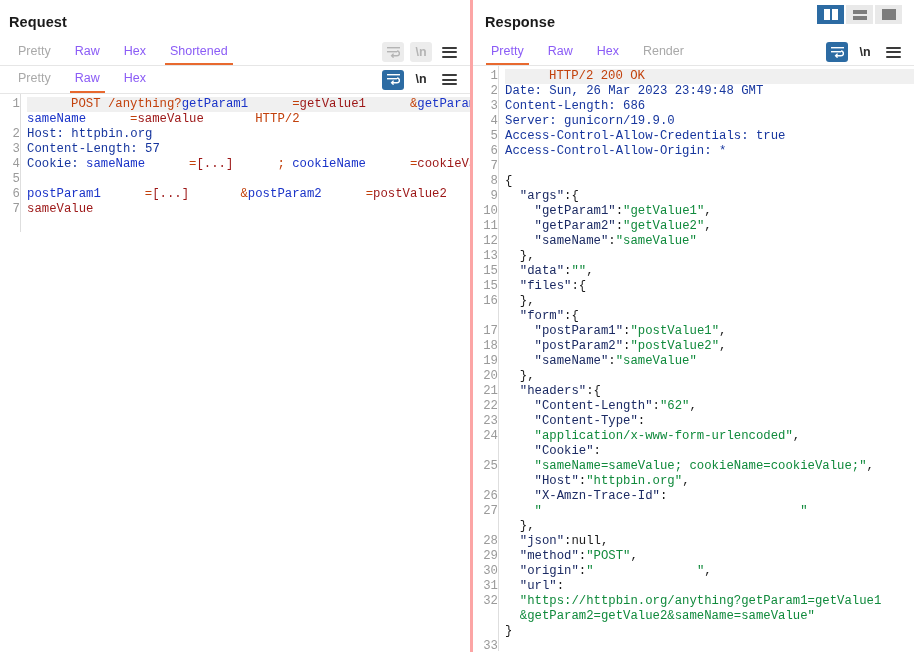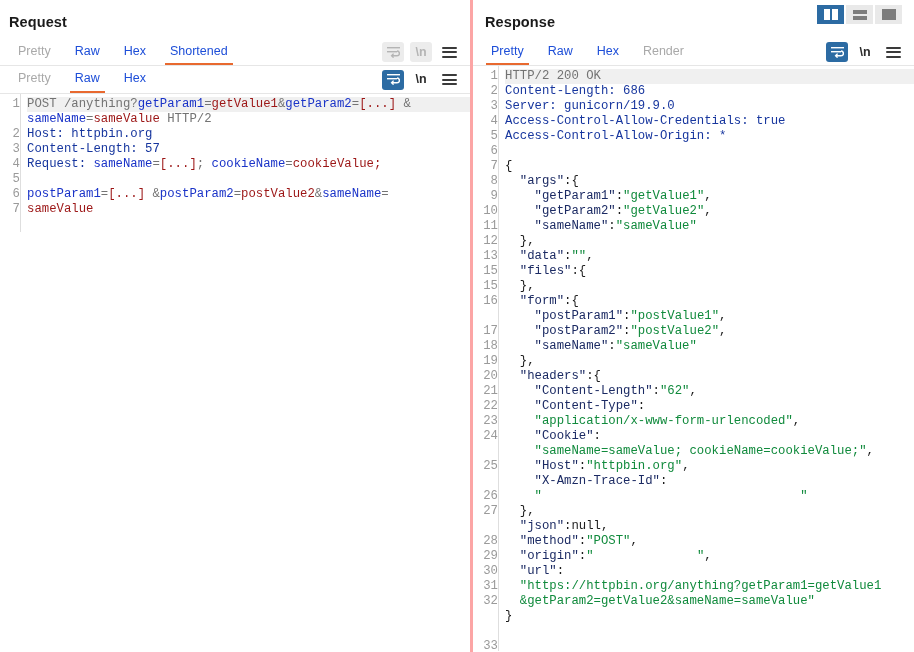--- a/index.html
+++ b/index.html
@@ -27,21 +27,21 @@
   .tabrow {
     display: flex; align-items: center;
     height: 27px; position: relative;
     border-bottom: 1px solid #e6e6e6;
     padding-left: 6px;
     gap: 48px;
   }
   .tabrow.second { height: 28px; }
   .tabs { display: flex; align-items: flex-end; height: 100%; }
   .tab {
-    font-size: 12.5px; color: #1d4ed8;
+    font-size: 12.5px; color: #8b5cf6;
     padding: 0 12px; line-height: 25px;
     height: 100%; position: relative; white-space: nowrap;
     cursor: default;
   }
   .tab.muted { color: #a9a9a9; }
   .tab.active::after {
     content: ""; position: absolute;
     left: 7px; right: 7px; bottom: 0; height: 2px;
     background: #e8692f;
   }
@@ -100,21 +100,21 @@
     padding-top: 3px; user-select: none;
     border-right: 1px solid #dedede;
   }
   .panel-response .gutter { width: 26px; flex: 0 0 26px; }
   .gutter div { height: 15px; }
   .lines { flex: 1 1 auto; padding: 3px 0 0 6px; }
   .ln { height: 15px; white-space: pre; }
   .ln.hl { background: #f0f0f0; }
 
   
-  .t-plain { color: #737373; }
+  .t-plain { color: #c2410c; margin-left: 44px; }
   .t-blue  { color: #1a33c8; }
   .t-red   { color: #9c1616; }
   .t-hdr   { color: #17369e; }
   .t-key   { color: #1b2a63; }
   .t-str   { color: #108a3c; }
   .t-punct { color: #1c1c1c; }
 </style>
 </head>
 <body>
 
@@ -213,21 +213,21 @@
             <div>5</div>
             <div>6</div>
             <div>7</div>
             <div></div>
           </div>
         <div class="lines" id="req-lines">
             <div class="ln hl"><span class="t-plain">POST /anything?</span><span class="t-blue">getParam1</span><span class="t-plain">=</span><span class="t-red">getValue1</span><span class="t-plain">&amp;</span><span class="t-blue">getParam2</span><span class="t-plain">=</span><span class="t-red">[...]</span><span class="t-plain"> &amp;</span></div>
             <div class="ln"><span class="t-blue">sameName</span><span class="t-plain">=</span><span class="t-red">sameValue</span><span class="t-plain"> HTTP/2</span></div>
             <div class="ln"><span class="t-hdr">Host: httpbin.org</span></div>
             <div class="ln"><span class="t-hdr">Content-Length: 57</span></div>
-            <div class="ln"><span class="t-hdr">Request: </span><span class="t-blue">sameName</span><span class="t-plain">=</span><span class="t-red">[...]</span><span class="t-plain">; </span><span class="t-blue">cookieName</span><span class="t-plain">=</span><span class="t-red">cookieValue;</span></div>
+            <div class="ln"><span class="t-hdr">Cookie: </span><span class="t-blue">sameName</span><span class="t-plain">=</span><span class="t-red">[...]</span><span class="t-plain">; </span><span class="t-blue">cookieName</span><span class="t-plain">=</span><span class="t-red">cookieValue;</span></div>
             <div class="ln"><span class="t-plain"></span></div>
             <div class="ln"><span class="t-blue">postParam1</span><span class="t-plain">=</span><span class="t-red">[...]</span><span class="t-plain"> &amp;</span><span class="t-blue">postParam2</span><span class="t-plain">=</span><span class="t-red">postValue2</span><span class="t-plain">&amp;</span><span class="t-blue">sameName</span><span class="t-plain">=</span></div>
             <div class="ln"><span class="t-red">sameValue</span></div>
           </div>
       </div>
     </div>
   </div>
 
   <div class="panel panel-response">
     <div class="panel-title">Response</div>
@@ -300,20 +300,21 @@
             <div>29</div>
             <div>30</div>
             <div>31</div>
             <div>32</div>
             <div></div>
             <div></div>
             <div>33</div>
           </div>
         <div class="lines" id="res-lines">
             <div class="ln hl"><span class="t-plain">HTTP/2 200 OK</span></div>
+            <div class="ln"><span class="t-hdr">Date: Sun, 26 Mar 2023 23:49:48 GMT</span></div>
             <div class="ln"><span class="t-hdr">Content-Length: 686</span></div>
             <div class="ln"><span class="t-hdr">Server: gunicorn/19.9.0</span></div>
             <div class="ln"><span class="t-hdr">Access-Control-Allow-Credentials: true</span></div>
             <div class="ln"><span class="t-hdr">Access-Control-Allow-Origin: *</span></div>
             <div class="ln"><span class="t-plain"></span></div>
             <div class="ln"><span class="t-punct">{</span></div>
             <div class="ln"><span class="t-key">  "args"</span><span class="t-punct">:{</span></div>
             <div class="ln"><span class="t-key">    "getParam1"</span><span class="t-punct">:</span><span class="t-str">"getValue1"</span><span class="t-punct">,</span></div>
             <div class="ln"><span class="t-key">    "getParam2"</span><span class="t-punct">:</span><span class="t-str">"getValue2"</span><span class="t-punct">,</span></div>
             <div class="ln"><span class="t-key">    "sameName"</span><span class="t-punct">:</span><span class="t-str">"sameValue"</span></div>

